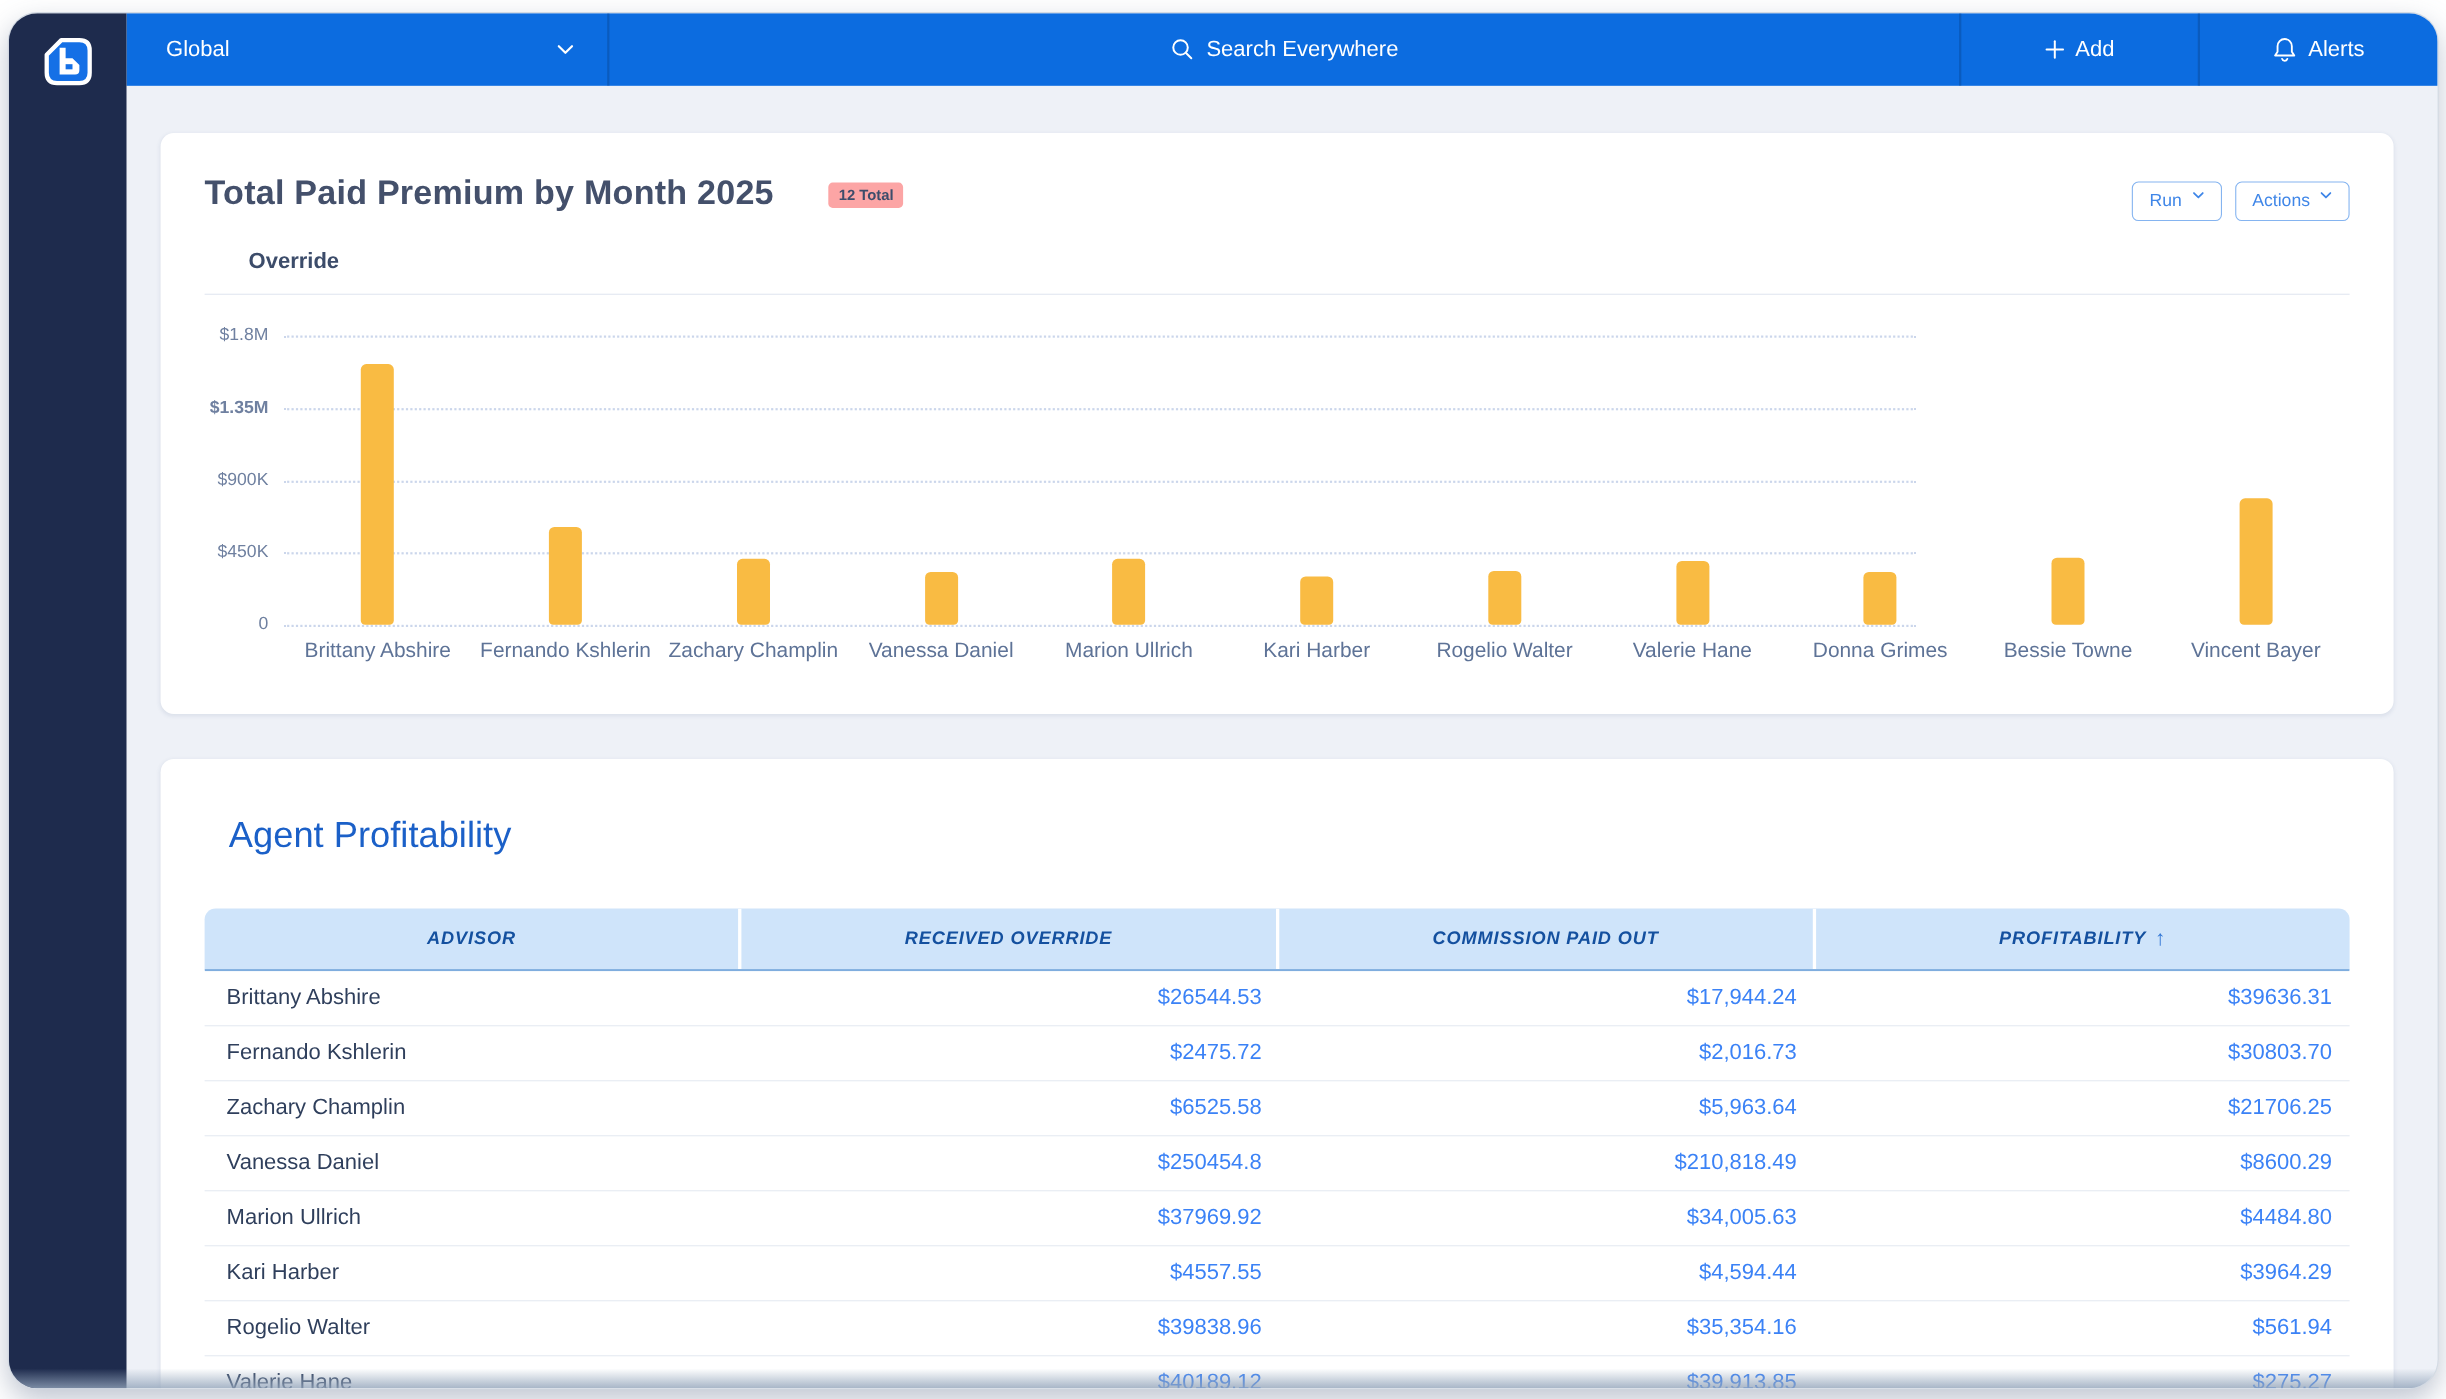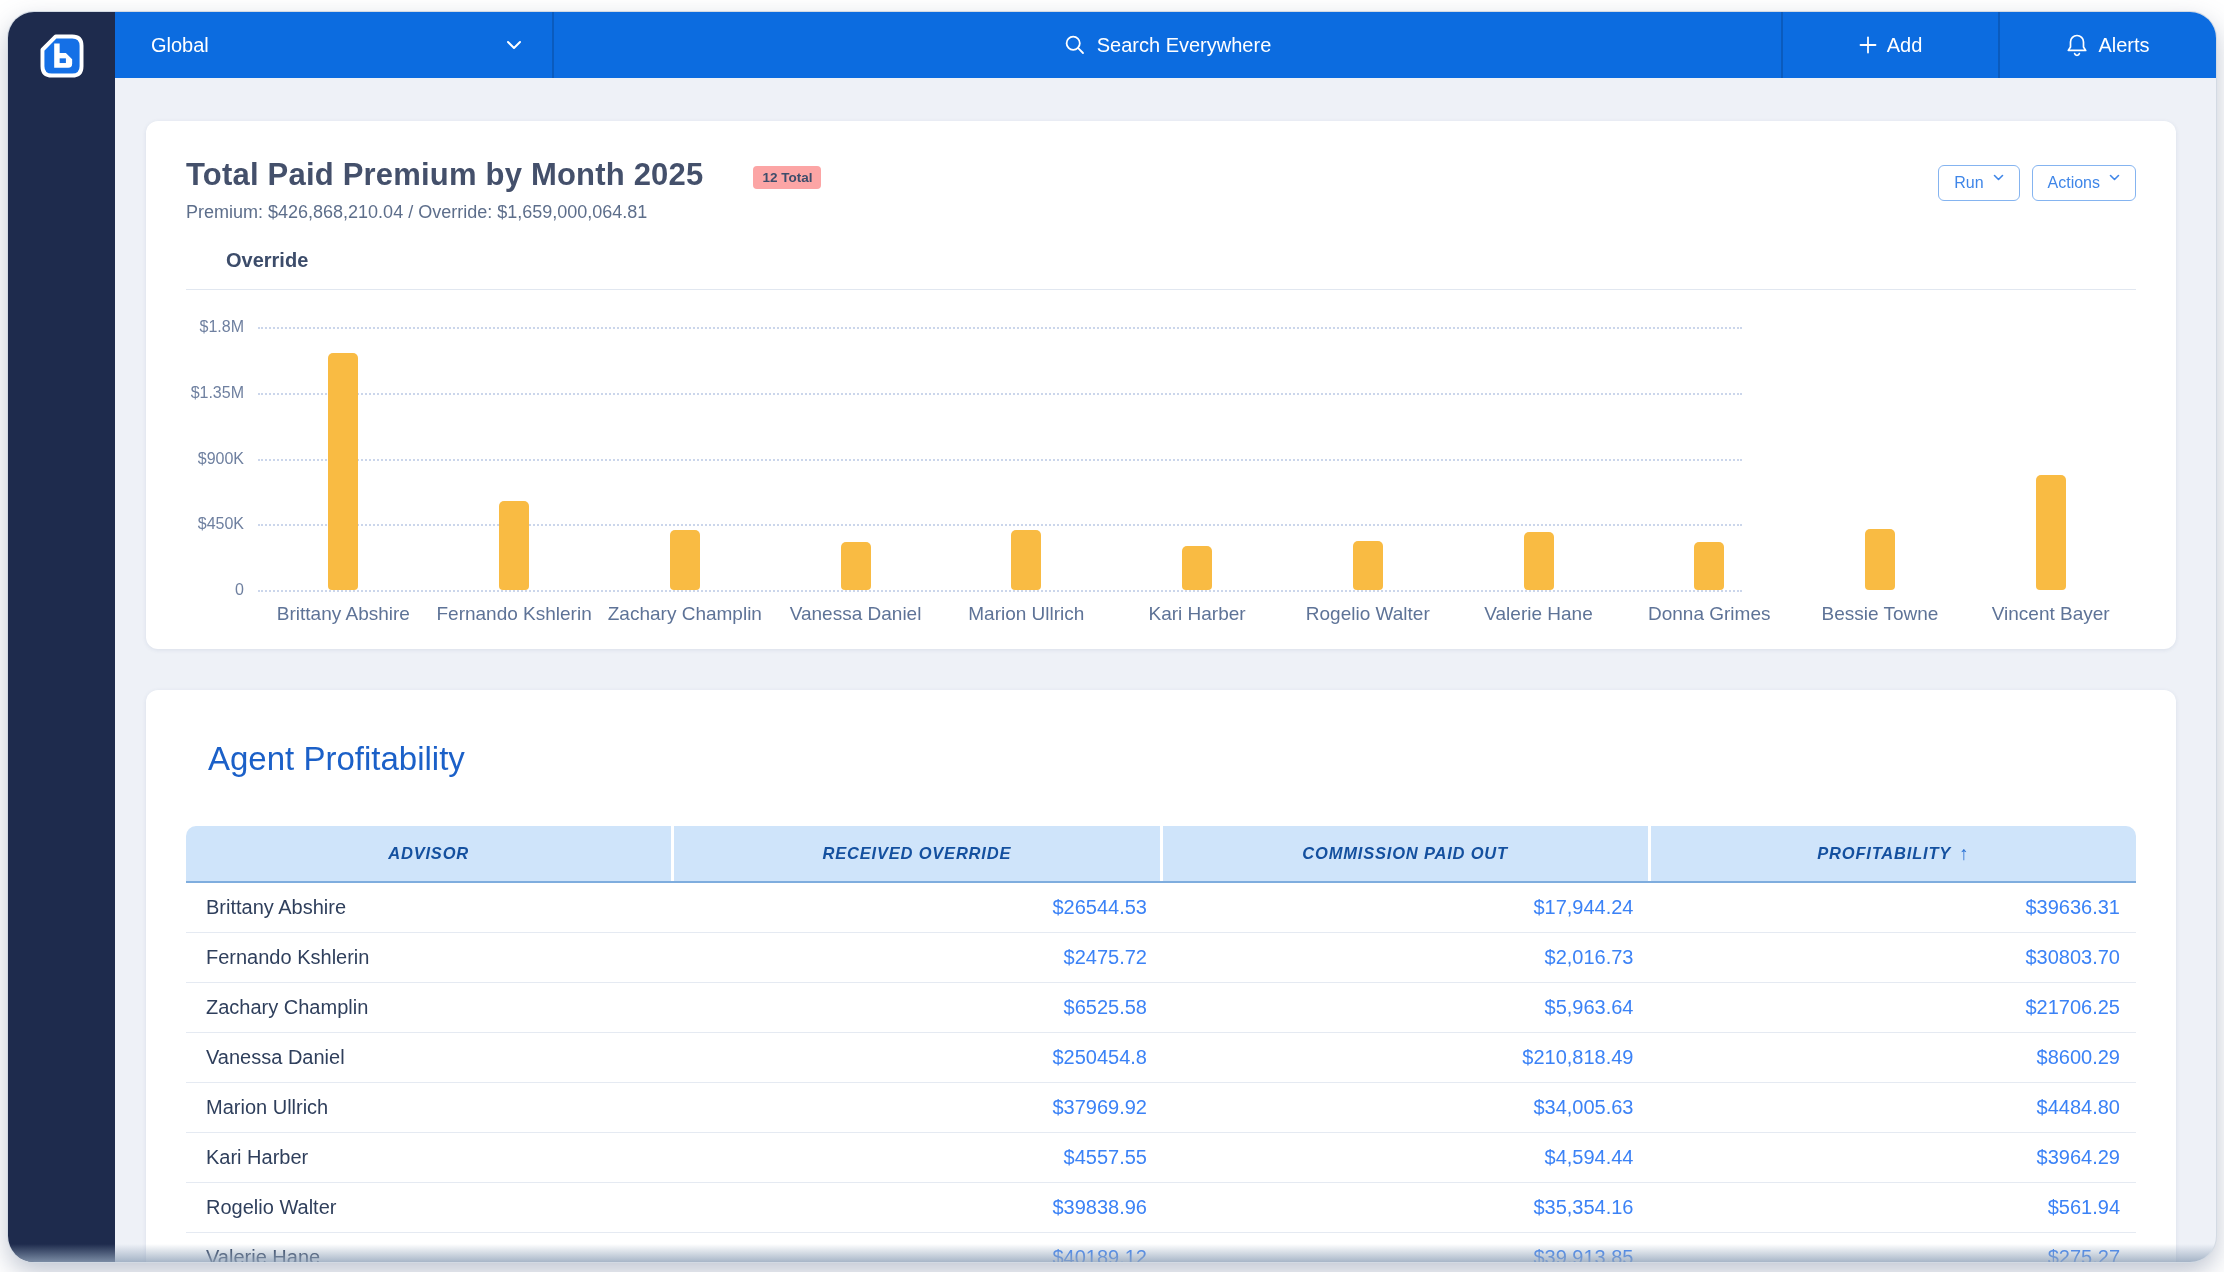--- a/index.html
+++ b/index.html
@@ -145,21 +145,20 @@
 
   <main class="content">
 
     <section class="card chart-card">
       <div class="card-head">
         <div>
           <div class="title-line">
             <h1 class="card-title">Total Paid Premium by Month 2025</h1>
             <span class="badge">12 Total</span>
           </div>
-          <p class="card-subtitle">Premium: $426,868,210.04 / Override: $1,659,000,064.81</p>
         </div>
         <div class="head-btns">
           <button class="btn">
             <span>Run</span>
             <svg width="11" height="7" viewBox="0 0 11 7">
               <polyline points="1.5,1.5 5.5,5.5 9.5,1.5" fill="none" stroke="#3F86E8" stroke-width="1.6" stroke-linecap="round" stroke-linejoin="round"></polyline>
             </svg>
           </button>
           <button class="btn">
             <span>Actions</span>
@@ -170,21 +169,21 @@
         </div>
       </div>
 
       <div class="legend">Override</div>
       <hr class="legend-sep">
 
       <div class="chart">
         <div class="chart-body">
           <div class="ylabels" id="ylabels">
               <div class="ytick" style="top: 0%;">$1.8M</div>
-              <div class="ytick" style="top: 25%;">$1.35M</div>
+              <div class="ytick" style="top: 25%; font-weight: bold;">$1.35M</div>
               <div class="ytick" style="top: 50%;">$900K</div>
               <div class="ytick" style="top: 75%;">$450K</div>
               <div class="ytick" style="top: 100%;">0</div>
             </div>
           <div class="plot" id="plot">
               <div class="gridline" style="top: 0%;"></div>
               <div class="gridline" style="top: 25%;"></div>
               <div class="gridline" style="top: 50%;"></div>
               <div class="gridline" style="top: 75%;"></div>
               <div class="gridline" style="top: 100%;"></div>

